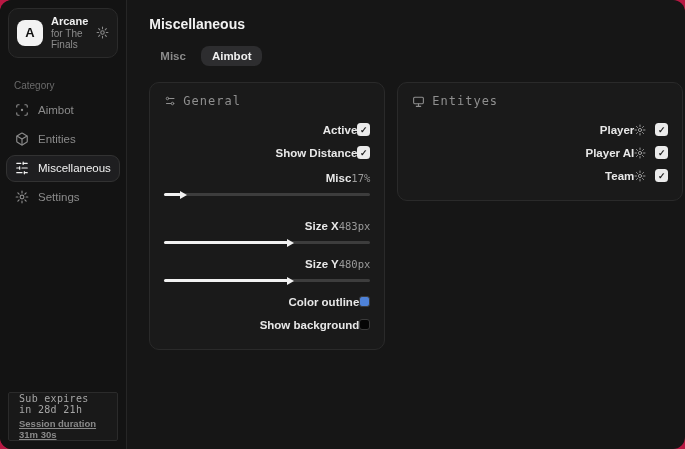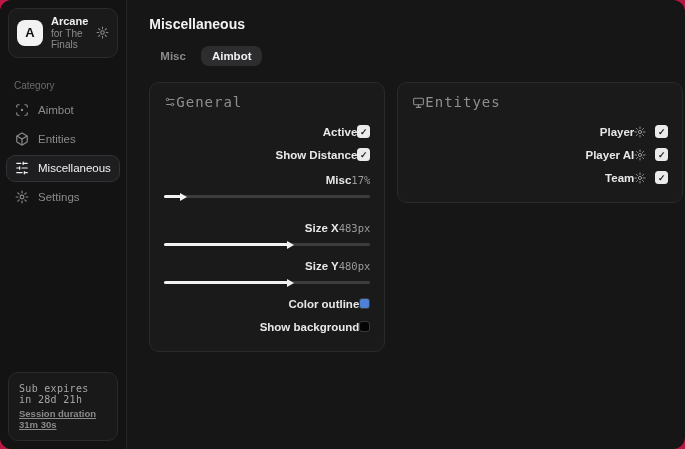--- a/index.html
+++ b/index.html
@@ -17,36 +17,36 @@
   .app-name { color:#f0f0f0; font-size:11px; font-weight:bold; }
   .app-sub { color:#8d8d8d; font-size:10px; }
   .hdr-gear { color:#8a8a8a; display:flex; }
   .cat-label { color:#6a6a6a; font-size:10px; margin:14px 14px 6px; }
   .nav { display:flex; flex-direction:column; gap:2px; padding:0 6px; }
   .nav-item { display:flex; align-items:center; gap:9px; height:27px; padding:0 8px; border-radius:9px;
               color:#8b8b8b; font-size:11.5px; cursor:pointer; border:1px solid transparent; }
   .nav-item.active { background:#1e1e20; border:1px solid #323232; color:#f2f2f2; }
   .nav-item svg { flex-shrink:0; }
   .spacer { flex:1; }
-  .sub-card { margin:8px; padding:10px 10px; background:#191919; border:1px solid #2b2b2b; border-radius:10px; }
+  .sub-card { margin:8px; padding:0 10px; background:#191919; border:1px solid #2b2b2b; border-radius:2px; }
   .sub-line1 { font-family:"DejaVu Sans Mono", monospace; font-size:10px; color:#a6a6a6; letter-spacing:0.3px; }
   .sub-line2 { font-size:9.5px; color:#8a8a8a; font-weight:bold; margin-top:3px;text-decoration:underline; }
 
   
   .main { flex:1; padding:16px 22px; display:flex; flex-direction:column; }
   .page-title { color:#f2f2f2; font-size:14px; font-weight:bold; }
   .tabs { display:flex; gap:4px; margin-top:14px; align-items:center; }
   .tab { font-size:11.5px; color:#8b8b8b; padding:4px 11px; border-radius:8px; cursor:pointer; font-weight:600; }
   .tab.active { background:#2d2d2f; color:#f0f0f0; }
   .panels { display:flex; gap:12px; margin-top:16px; align-items:flex-start; }
   .panel { background:#1a1a1a; border:1px solid #2a2a2a; border-radius:10px; padding:11px 14px 13px; }
   .panel-general { width:236px; }
   .panel-entities { width:286px; }
-  .panel-header { display:flex; align-items:center; color:#8f8f8f; font-family:"DejaVu Sans Mono", monospace;
-                  font-size:14px; letter-spacing:1px; margin-bottom:10px; }
+  .panel-header { display:flex; align-items:center; gap:7px; color:#8f8f8f; font-family:"DejaVu Sans Mono", monospace;
+                  font-size:12px; letter-spacing:1px; margin-bottom:10px; }
   .row { display:flex; align-items:center; justify-content:flex-end; min-height:23px; }
   .row-label { color:#e8e8e8; font-size:11.5px; font-weight:600; }
   .row-value { color:#9a9a9a; font-size:10.5px; font-family:"DejaVu Sans Mono", monospace; }
   .checkbox { width:13px; height:13px; background:#ebebeb; border-radius:3.5px; display:flex; align-items:center;
               justify-content:center; color:#1b1b1b; font-size:9px; font-weight:bold; cursor:pointer; }
   .slider { position:relative; height:3px; background:#3d3d3d; border-radius:2px; margin:4px 0 8px; }
   .slider-fill { position:absolute; left:0; top:0; height:3px; background:#f2f2f2; border-radius:2px; }
   .slider-thumb { position:absolute; top:50%; transform:translateY(-50%); width:0; height:0;
                   border-top:4.5px solid transparent; border-bottom:4.5px solid transparent; border-left:7px solid #f2f2f2; }
   .swatch { width:11px; height:11px; border-radius:3px; border:1px solid #3a3a3a; cursor:pointer; }

